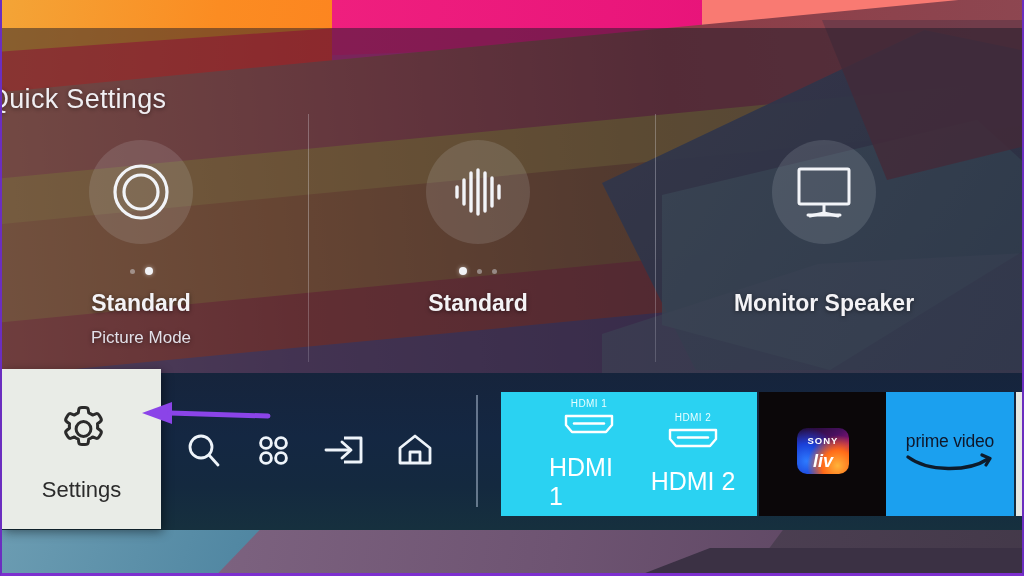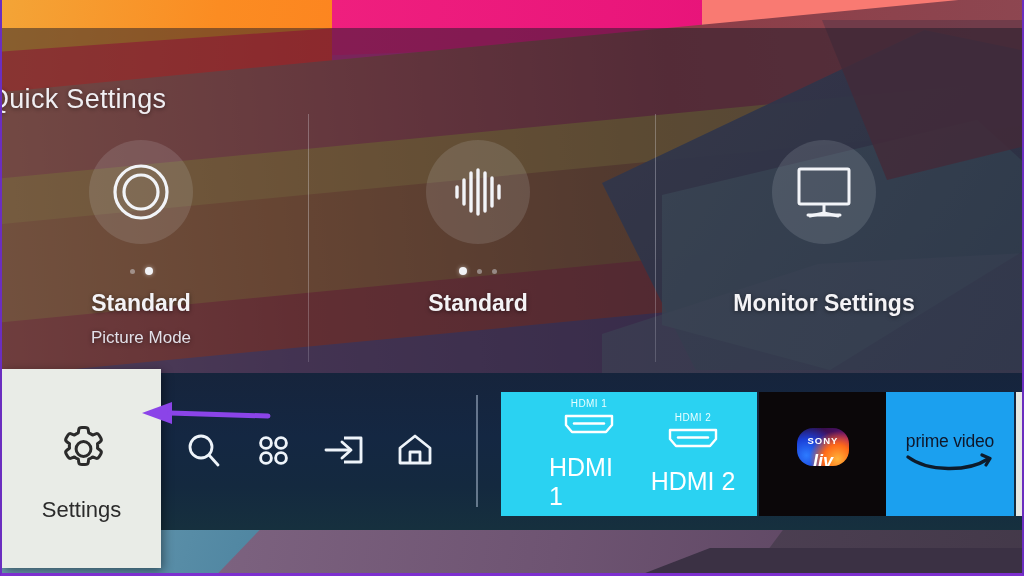--- a/index.html
+++ b/index.html
@@ -203,21 +203,21 @@
   #bar-divider {
     position: absolute;
     left: 474px; top: 22px; width: 2px; height: 112px;
     background: rgba(200,215,235,.45);
   }
 
   
   #settings-tile {
     position: absolute;
     left: 0; top: 369px;
-    width: 159px; height: 199px;
+    width: 159px; height: 160px;
     background: #e9ece7;
     box-shadow: 2px 3px 10px rgba(0,0,0,.45);
     display: flex; flex-direction: column;
     align-items: center; justify-content: center;
   }
   #settings-tile .gear { margin-top: 6px; }
   #settings-label {
     margin-top: 16px;
     font-size: 22px;
     color: #2b2b2b;
@@ -262,22 +262,22 @@
   .hdmi-big {
     margin-top: 10px;
     font-size: 25px;
     color: #ffffff;
   }
 
   
   #sonyliv-logo {
     position: absolute;
     left: 38px; top: 36px;
-    width: 52px; height: 38px;
-    border-radius: 16px;
+    width: 52px; height: 46px;
+    border-radius: 10px;
     background:
       radial-gradient(circle at 78% 82%, #ffb33a 0%, #ff6a18 28%, rgba(255,90,20,0) 55%),
       radial-gradient(circle at 18% 72%, #2d7bff 0%, #1a3fd8 32%, rgba(26,63,216,0) 62%),
       linear-gradient(150deg, #1b0a2e 0%, #4a1060 38%, #9a1278 62%, #2a0c3e 100%);
     overflow: hidden;
   }
   #sony-word {
     position: absolute; left: 0; right: 0; top: 7px;
     text-align: center;
     font-size: 9.5px; font-weight: bold;
@@ -392,21 +392,21 @@
       <div class="qs-icon-wrap">
         <svg width="66" height="62" viewBox="0 0 66 62" aria-hidden="true">
           <rect x="8" y="8" width="50" height="35" rx="1.5" fill="none" stroke="#f2f4f8" stroke-width="3"></rect>
           <line x1="33" y1="43" x2="33" y2="52" stroke="#f2f4f8" stroke-width="3"></line>
           <line x1="17" y1="54" x2="49" y2="54" stroke="#f2f4f8" stroke-width="3" stroke-linecap="round"></line>
           <line x1="33" y1="52" x2="19" y2="55" stroke="#f2f4f8" stroke-width="3" stroke-linecap="round"></line>
           <line x1="33" y1="52" x2="47" y2="55" stroke="#f2f4f8" stroke-width="3" stroke-linecap="round"></line>
         </svg>
       </div>
       <div class="qs-dots"></div>
-      <div class="qs-value">Monitor Settings</div>
+      <div class="qs-value">Monitor Speaker</div>
     </div>
   </div>
 
   <div id="bottom-bar">
     <div id="bar-divider"></div>
   </div>
 
   <div id="settings-tile">
     <span class="gear">
       <svg width="56" height="56" viewBox="0 0 56 56" aria-hidden="true">

